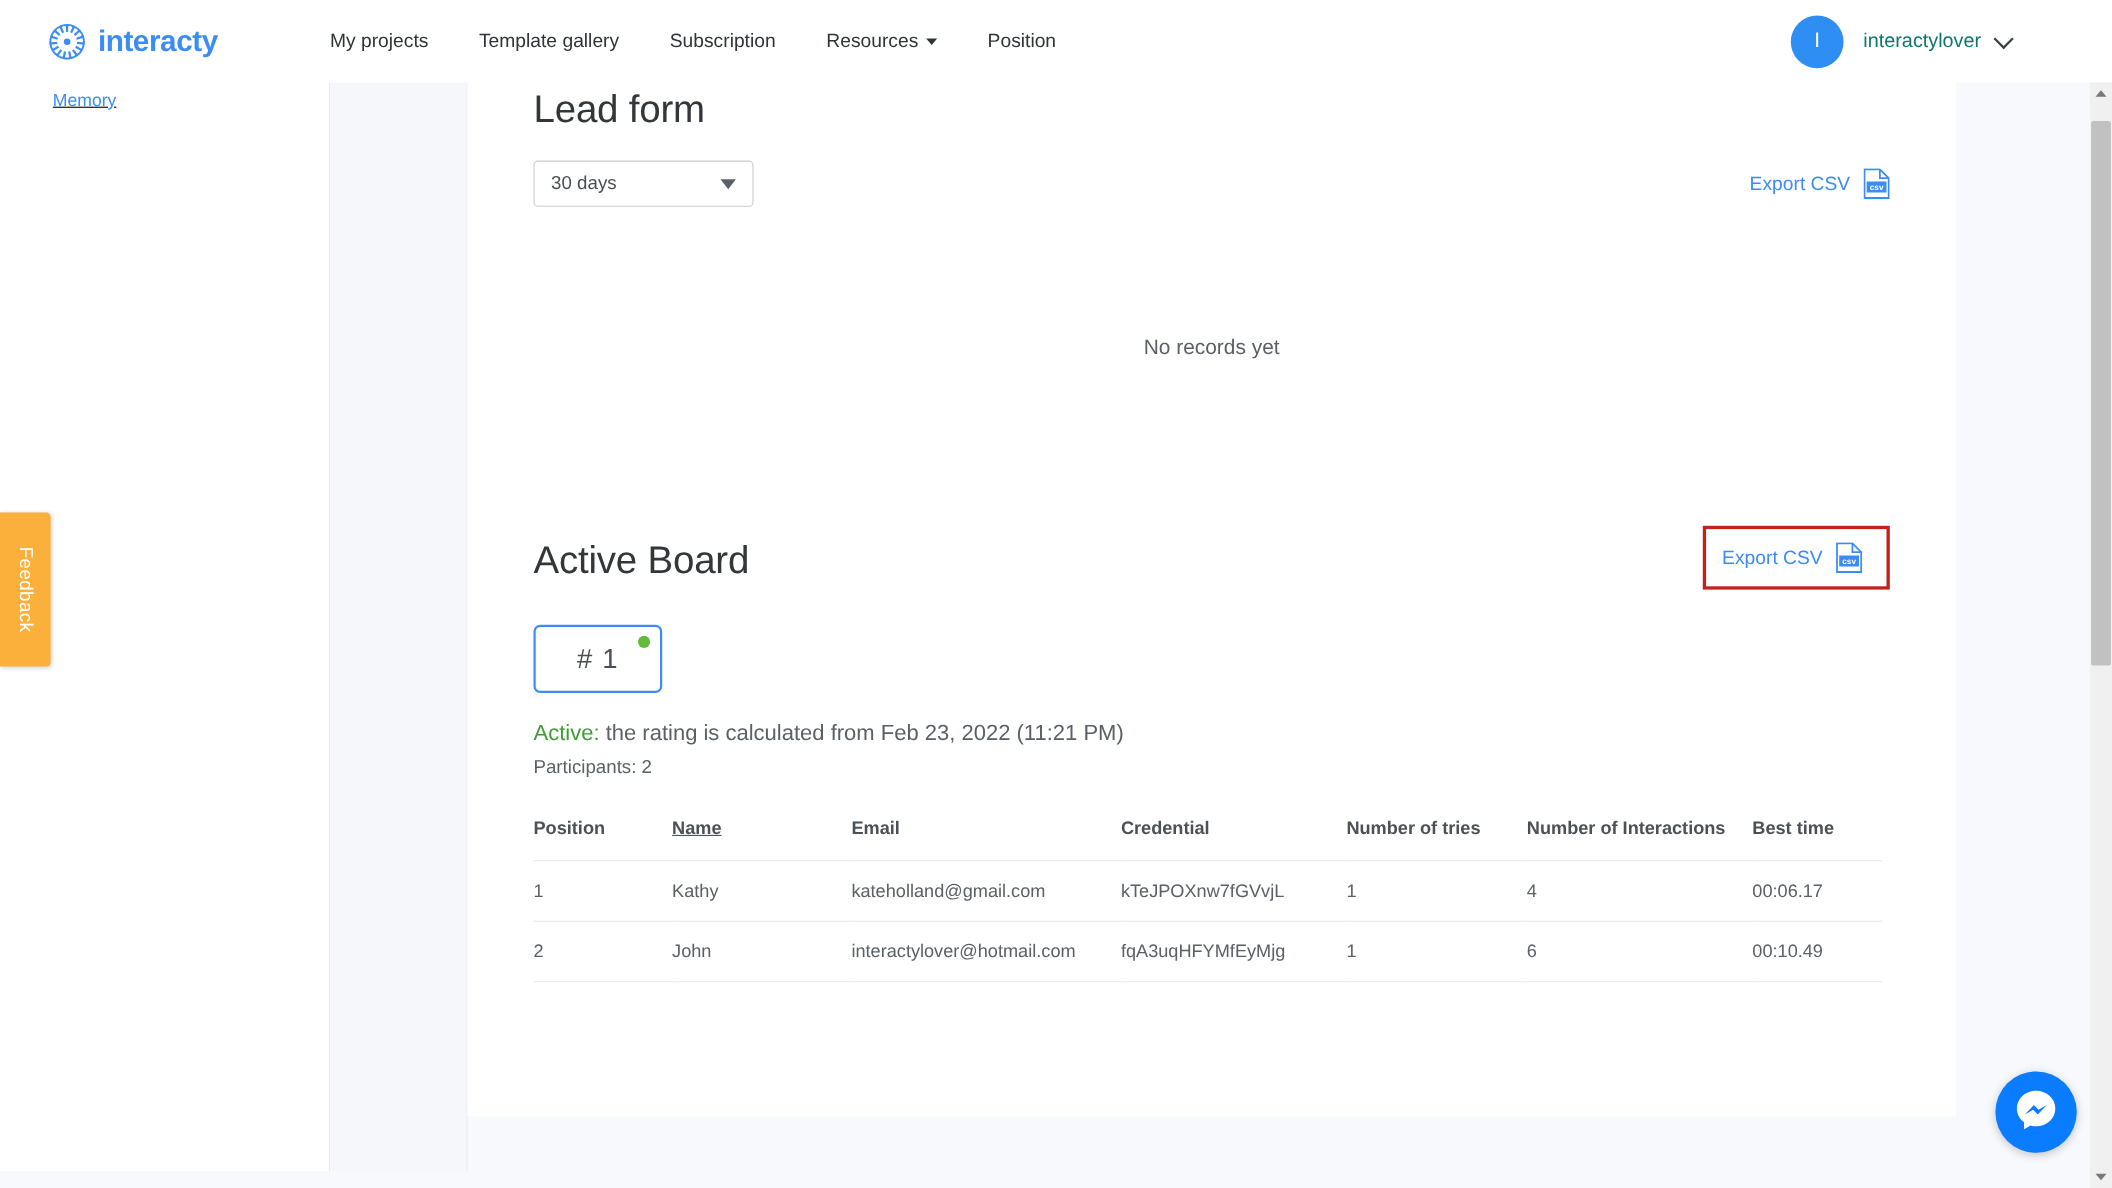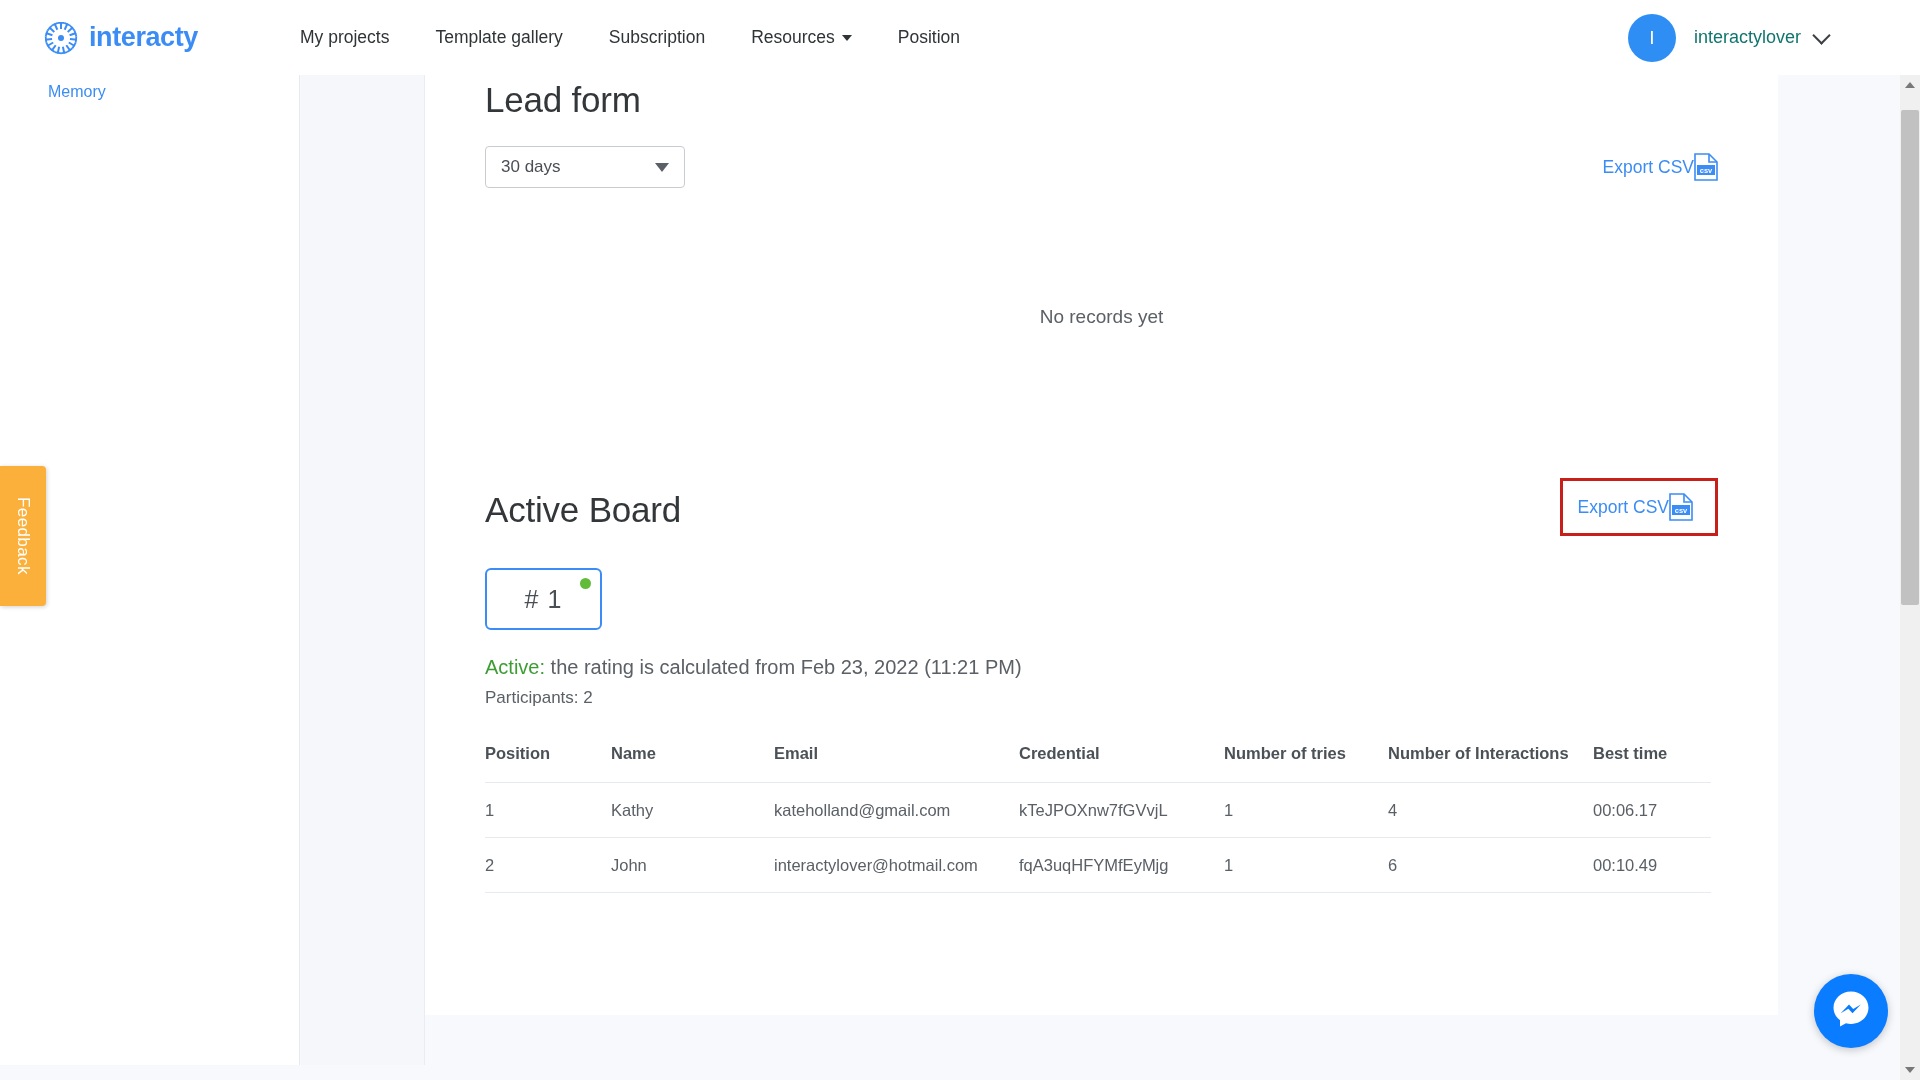--- a/index.html
+++ b/index.html
@@ -46,21 +46,21 @@
   .chev {
     width: 13px; height: 13px; margin-left: 14px; margin-top: -4px;
     border-right: 2px solid #3c4043; border-bottom: 2px solid #3c4043;
     transform: rotate(45deg);
   }
 
   
   .body-row { position: absolute; top: 75px; left: 0; width: 1920px; height: 1005px; }
   .left-pane {
     position: absolute; left: 0; top: 0; width: 300px; height: 990px;
-    background: #ffffff; border-right: 1px solid #e6eaf0;
+    background: #ffffff; border-right: 1px solid #e6eaf0; text-decoration: underline;
   }
   .breadcrumb {
     margin: 8px 0 0 48px; font-size: 16px; color: #3b8cf5; cursor: pointer;
   }
   .gutter {
     position: absolute; left: 301px; top: 0; width: 124px; height: 990px;
     background: #f5f7fb; border-right: 1px solid #e9edf3;
   }
   .content-card {
     position: absolute; left: 425px; top: 0; width: 1353px; height: 940px;
@@ -86,21 +86,21 @@
   .select-val { font-size: 17px; color: #4a4f55; flex: 1; }
   .select-arrow {
     width: 0; height: 0;
     border-left: 7px solid transparent; border-right: 7px solid transparent;
     border-top: 9px solid #5b6066;
   }
   .export-link {
     display: flex; align-items: center; cursor: pointer;
     color: #3b8cf5; font-size: 17.5px;
   }
-  .export-link .csv-icon { margin-left: 0; }
+  .export-link .csv-icon { margin-left: 12px; }
   .csv-icon { width: 24px; height: 28px; position: relative; display: inline-block; }
 
   .empty-msg {
     text-align: center; font-size: 19px; color: #5a6066;
     margin-top: 118px;
   }
 
   
   .lb-head {
     margin-top: 150px; display: flex; align-items: center;
@@ -138,21 +138,21 @@
   table.lb-table th {
     text-align: left; font-size: 16.5px; font-weight: bold; color: #4b5157;
     padding: 0 0 19px 0;
   }
   table.lb-table td {
     font-size: 16.5px; color: #5a6066; padding: 18px 0 17px 0;
     border-top: 1px solid #e7eaee;
   }
   table.lb-table tr.last td { border-bottom: 1px solid #e7eaee; }
   .col-pos   { width: 126px; }
-  .col-name  { width: 163px; }
+  .col-name  { width: 163px; text-decoration: underline; }
   .col-email { width: 245px; }
   .col-cred  { width: 205px; }
   .col-tries { width: 164px; }
   .col-inter { width: 205px; }
   .col-best  { width: auto; }
 
   
   .feedback-tab {
     position: absolute; left: 0; top: 466px; width: 46px; height: 140px;
     background: #fbb03b; border-radius: 0 4px 4px 0;

